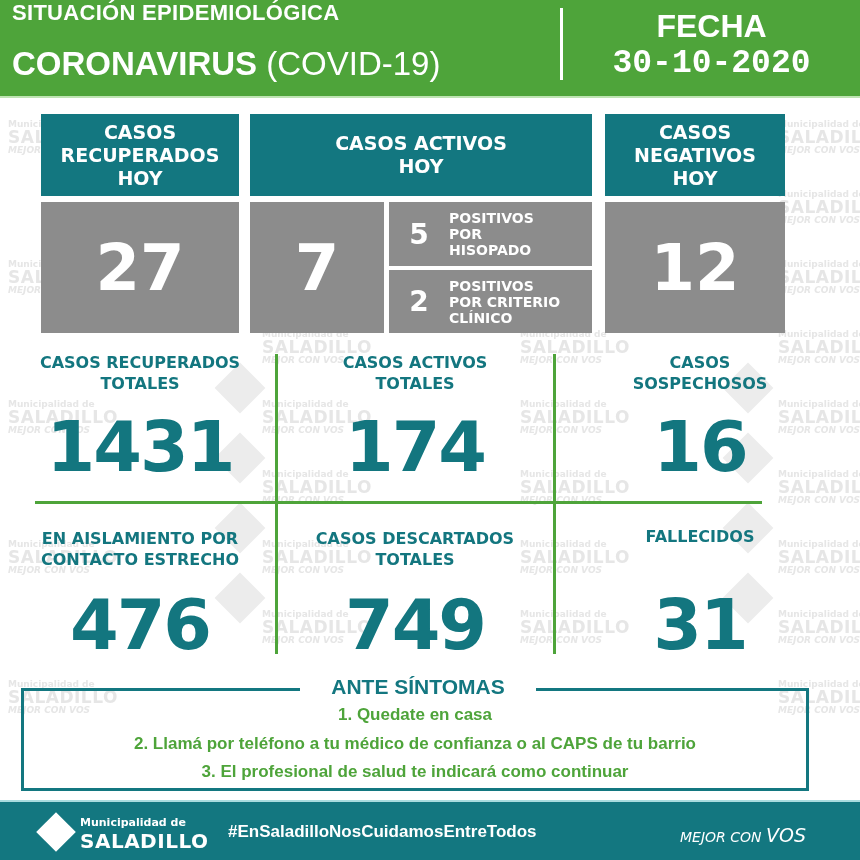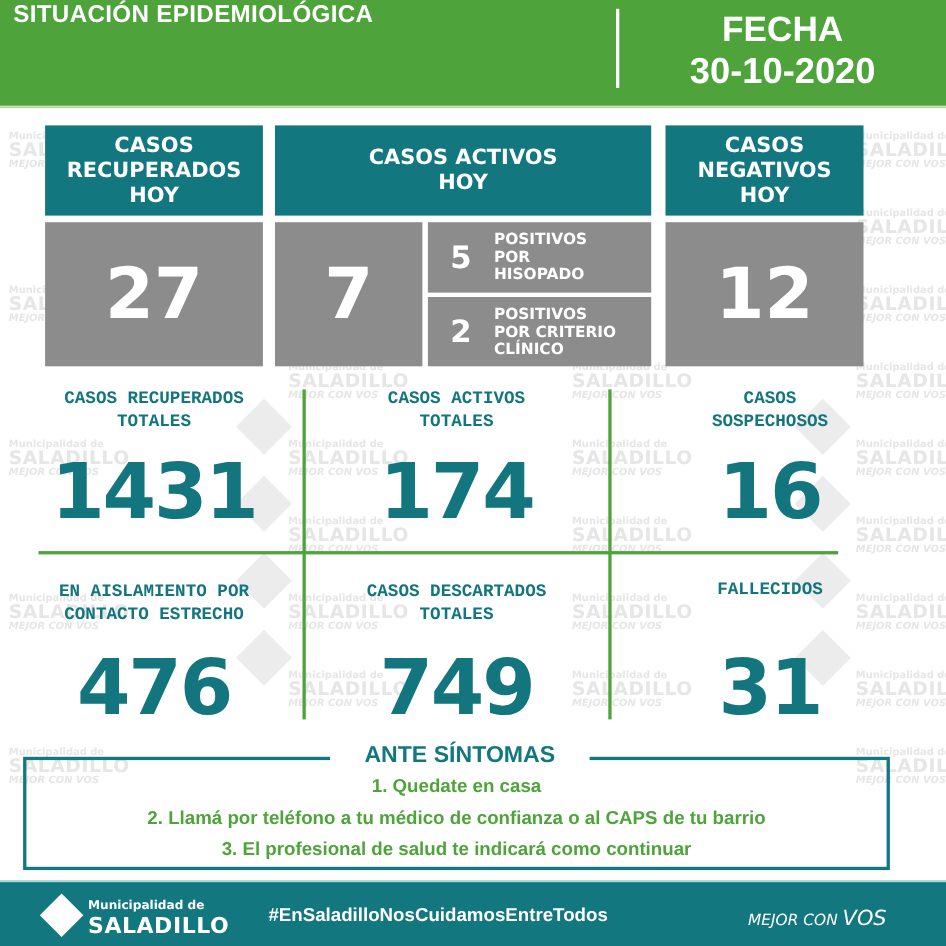--- a/index.html
+++ b/index.html
@@ -46,41 +46,41 @@
   .header .title2 .light { font-weight: normal; }
   .header .sep {
     position: absolute; left: 560px; top: 8px; width: 3px; height: 72px; background: #fff;
   }
   .header .fecha-label {
     position: absolute; left: 563px; width: 297px; top: 8px; text-align: center;
     font-family: "Liberation Sans", sans-serif; font-weight: bold; font-size: 32px;
   }
   .header .fecha-value {
     position: absolute; left: 563px; width: 297px; top: 45px; text-align: center;
-    font-family: Liberation Sans, sans-serif; font-weight: bold; font-size: 33px;
+    font-family: Liberation Mono, monospace; font-weight: bold; font-size: 33px;
   }
 
   
   .teal-box {
     position: absolute; background: #137780; color: #fff;
     font-weight: bold; text-align: center; font-size: 19px; line-height: 23px;
     display: flex; flex-direction: column; justify-content: center; align-items: center;
   }
   .grey-box {
     position: absolute; background: #8c8c8c; color: #fff;
     font-weight: bold; display: flex; align-items: center; justify-content: center;
   }
   .big-grey-num { font-size: 64px; font-family: "DejaVu Sans", sans-serif; font-weight: bold; }
   .sub-num { font-size: 28px; font-weight: bold; width: 60px; text-align: center; }
   .sub-label { font-size: 14px; line-height: 16px; font-weight: bold; text-align: left; flex: 1; }
 
   
   .stat-label {
     position: absolute; text-align: center; font-weight: bold;
-    font-size: 16px; line-height: 21px; color: #13767f; font-family: Liberation Mono, monospace;
+    font-size: 16px; line-height: 21px; color: #13767f;
   }
   .stat-value {
     position: absolute; text-align: center; font-weight: bold;
     font-size: 70px; line-height: 70px; color: #13767f; letter-spacing: -2px;
   }
   .gline { position: absolute; background: #4ea43a; }
 
   
   .sym-box {
     position: absolute; left: 21px; top: 688px; width: 788px; height: 103px;
@@ -103,21 +103,21 @@
     background: #137780; color: #fff;
     border-top: 2px solid #a9dcdf;
   }
   .footer .logo-shape {
     position: absolute; left: 42px; top: 16px; width: 28px; height: 28px;
     background: #fff; transform: rotate(45deg);
   }
   .footer .logo-l1 { position: absolute; left: 80px; top: 14px; font-size: 11px; font-weight: bold; }
   .footer .logo-l2 { position: absolute; left: 80px; top: 27px; font-size: 20px; font-weight: bold; letter-spacing: 0.5px; }
   .footer .hashtag {
-    position: absolute; left: 244px; top: 20px; font-size: 17px; font-weight: bold;
+    position: absolute; left: 228px; top: 20px; font-size: 17px; font-weight: bold;
     font-family: "Liberation Sans", sans-serif;
   }
   .footer .slogan {
     position: absolute; left: 680px; top: 22px; font-size: 14px; font-style: italic;
   }
   .footer .slogan .vos { font-size: 19px; font-style: italic; }
 </style>
 </head>
 <body>
 
@@ -252,20 +252,24 @@
   <div class="wm-diamond" style="left:222px;top:410px"></div>
   <div class="wm-diamond" style="left:222px;top:480px"></div>
   <div class="wm-diamond" style="left:730px;top:270px"></div>
   <div class="wm-diamond" style="left:730px;top:340px"></div>
   <div class="wm-diamond" style="left:730px;top:410px"></div>
   <div class="wm-diamond" style="left:730px;top:480px"></div>
 </div>
 
 <div class="header">
   <div class="title1">SITUACIÓN EPIDEMIOLÓGICA</div>
+  <div class="title2">
+    <span>CORONAVIRUS</span>
+    <span class="light">(COVID-19)</span>
+  </div>
   <div class="sep"></div>
   <div class="fecha-label">FECHA</div>
   <div class="fecha-value">30-10-2020</div>
 </div>
 
 <div class="teal-box" style="left:41px;top:114px;width:198px;height:82px">
   <div>CASOS</div>
   <div>RECUPERADOS</div>
   <div>HOY</div>
 </div>

